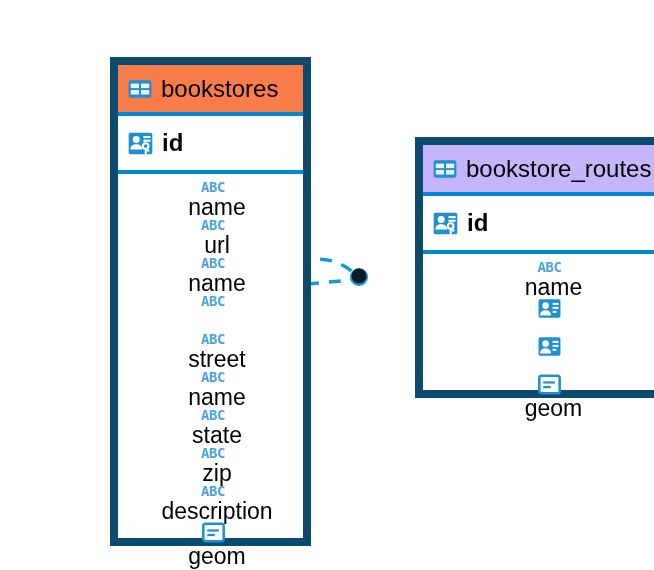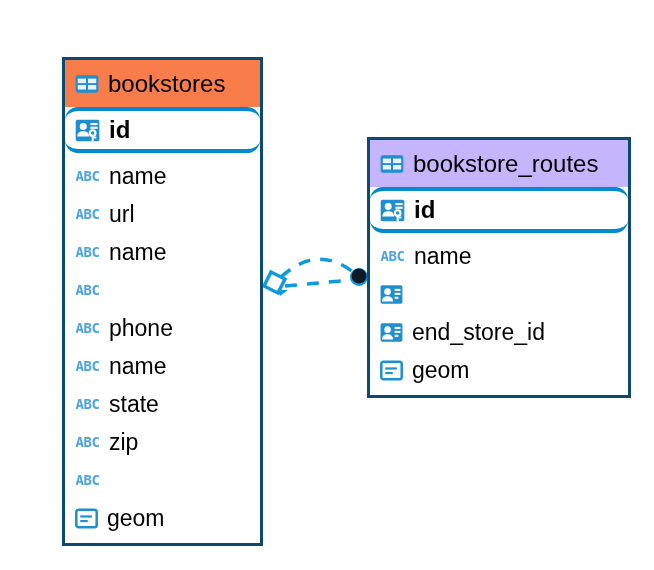--- a/index.html
+++ b/index.html
@@ -17,63 +17,64 @@
     position: relative;
     width: 654px;
     height: 570px;
   }
 
   
   .entity {
     position: absolute;
     box-sizing: border-box;
     background: #ffffff;
-    border: 3px solid #0c4a6e;
+    border: 8px solid #0c4a6e;
+    margin-left: 48px;
   }
   .entity-header {
     box-sizing: border-box;
     display: flex;
     align-items: center;
     height: 47px;
     padding: 0 8px 0 9px;
     font-size: 24px;
     color: #000000;
     white-space: nowrap;
   }
   .entity-header.accent { background: #f97d4a; }
   .entity-header.plain  { background: #c4b5fd; }
 
   .pk-row {
     box-sizing: border-box;
     display: flex;
     align-items: center;
-    height: 46px;
+    height: 62px;
     padding: 0 8px 0 9px;
     border-top: 4px solid #0089ce;
     border-bottom: 4px solid #0089ce;
     background: #ffffff;
     font-size: 24px;
     font-weight: bold;
     color: #000000;
     white-space: nowrap;
-    border-radius: 13px;
   }
 
   .field-list {
     padding: 4px 0 3px 0;
   }
   .field-row {
     box-sizing: border-box;
     display: flex;
     align-items: center;
     height: 38px;
-    padding: 0 8px 0 9px;
+    padding: 0 8px 0 21px;
     font-size: 23px;
     color: #000000;
     white-space: nowrap;
+    flex-direction: column;
   }
   .field-label { line-height: 1; }
 
   
   .icon {
     flex: 0 0 auto;
     display: inline-flex;
     align-items: center;
     justify-content: center;
     margin-right: 8px;
@@ -179,21 +180,21 @@
       </div>
       <div class="field-row">
         <span class="icon icon-abc">
           <span class="abc-text">ABC</span>
         </span>
       </div>
       <div class="field-row">
         <span class="icon icon-abc">
           <span class="abc-text">ABC</span>
         </span>
-        <span class="field-label">phone</span>
+        <span class="field-label">street</span>
       </div>
       <div class="field-row">
         <span class="icon icon-abc">
           <span class="abc-text">ABC</span>
         </span>
         <span class="field-label">name</span>
       </div>
       <div class="field-row">
         <span class="icon icon-abc">
           <span class="abc-text">ABC</span>
@@ -203,20 +204,21 @@
       <div class="field-row">
         <span class="icon icon-abc">
           <span class="abc-text">ABC</span>
         </span>
         <span class="field-label">zip</span>
       </div>
       <div class="field-row">
         <span class="icon icon-abc">
           <span class="abc-text">ABC</span>
         </span>
+        <span class="field-label">description</span>
       </div>
       <div class="field-row">
         <span class="icon icon-geom">
           <svg viewBox="0 0 24 24" xmlns="http://www.w3.org/2000/svg">
             <rect x="2.2" y="3.6" width="19.6" height="16.8" rx="2.2" fill="#ffffff" stroke="#1e8fd0" stroke-width="2.4"></rect>
             <rect x="6" y="9" width="11.2" height="2.1" fill="#1e8fd0"></rect>
             <rect x="6" y="13.4" width="7.2" height="2.1" fill="#1e8fd0"></rect>
           </svg>
         </span>
         <span class="field-label">geom</span>
@@ -278,21 +280,20 @@
         <span class="icon icon-fk">
           <svg viewBox="0 0 24 24" xmlns="http://www.w3.org/2000/svg">
             <rect x="1.5" y="3.2" width="21" height="17.6" rx="1.6" fill="#1e8fd0"></rect>
             <circle cx="8.2" cy="9.3" r="3.2" fill="#ffffff"></circle>
             <path d="M2.9 18.6c0-3.3 2.4-5 5.3-5s5.3 1.7 5.3 5z" fill="#ffffff"></path>
             <rect x="15" y="6.6" width="5.6" height="2" fill="#ffffff"></rect>
             <rect x="15" y="10.4" width="5.6" height="2" fill="#ffffff"></rect>
             <rect x="15" y="14.2" width="3.6" height="2" fill="#ffffff"></rect>
           </svg>
         </span>
-        <span class="field-label">end_store_id</span>
       </div>
       <div class="field-row">
         <span class="icon icon-geom">
           <svg viewBox="0 0 24 24" xmlns="http://www.w3.org/2000/svg">
             <rect x="2.2" y="3.6" width="19.6" height="16.8" rx="2.2" fill="#ffffff" stroke="#1e8fd0" stroke-width="2.4"></rect>
             <rect x="6" y="9" width="11.2" height="2.1" fill="#1e8fd0"></rect>
             <rect x="6" y="13.4" width="7.2" height="2.1" fill="#1e8fd0"></rect>
           </svg>
         </span>
         <span class="field-label">geom</span>

